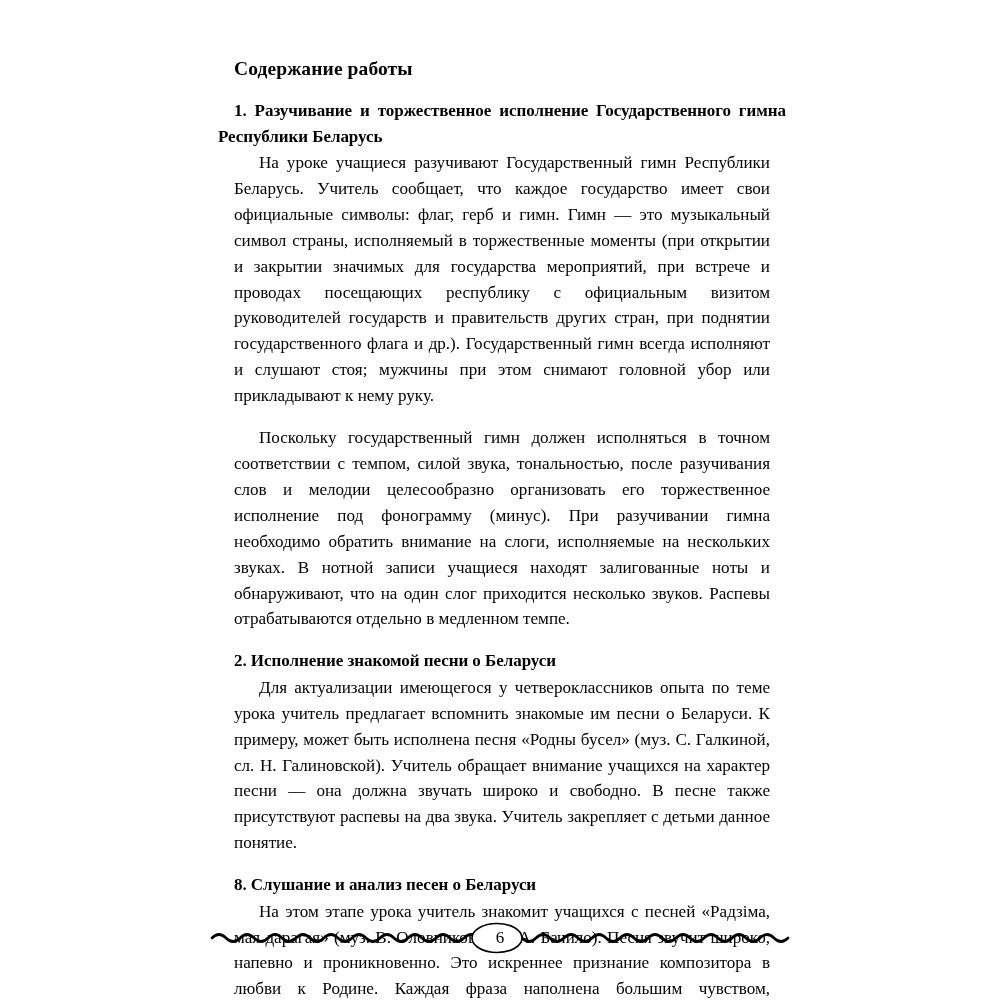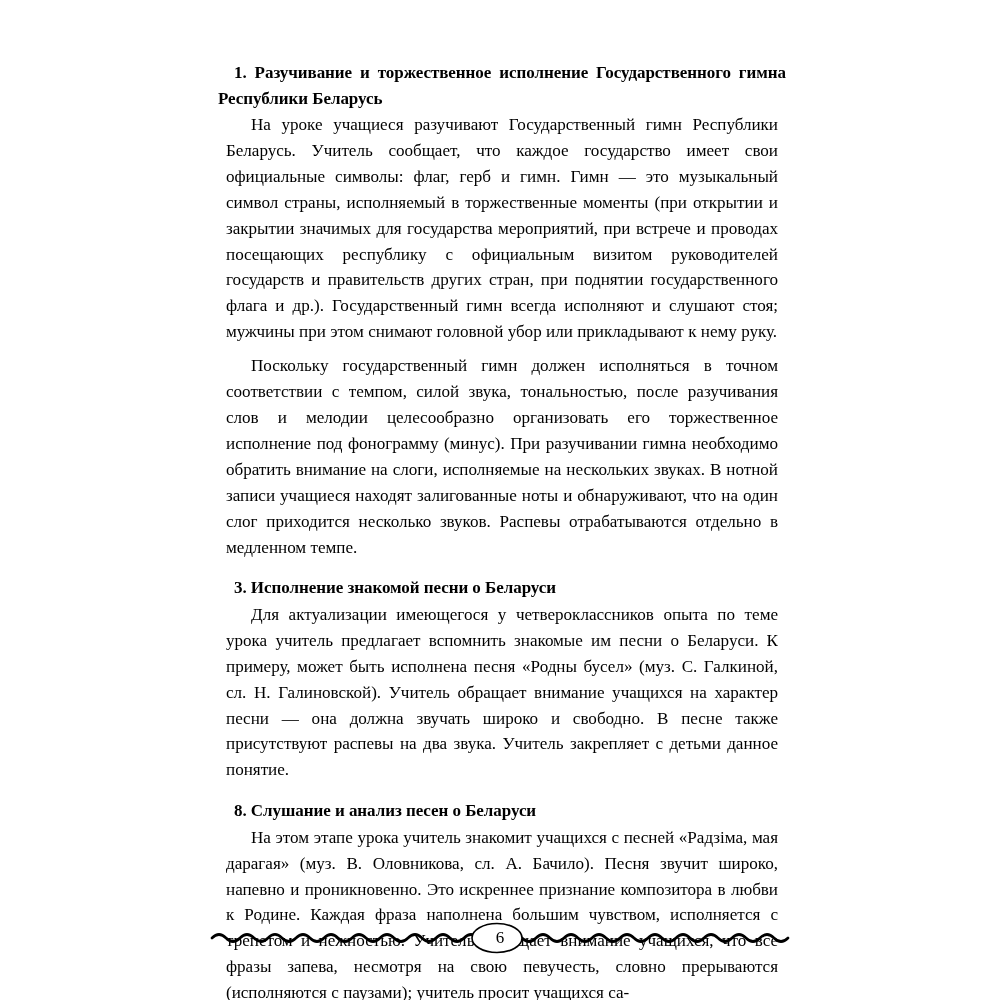--- a/index.html
+++ b/index.html
@@ -51,21 +51,21 @@
     letter-spacing: -0.05px;
   }
 
   .section-heading.first {
     margin-top: 4px;
   }
 
   .body-par {
     font-size: 17.1px;
     line-height: 25.9px;
-    margin: 8px;
+    margin: 16px;
     text-indent: 25px;
     text-align: justify;
     text-align-last: left;
     hyphens: manual;
     letter-spacing: -0.02px;
     word-spacing: 0.1px;
   }
 
   .body-par.after-heading {
     margin-top: 1px;
@@ -93,28 +93,29 @@
     pointer-events: none;
   }
 </style>
 </head>
 <body>
 
 <div class="page">
 
   <div class="text-column">
 
+    <h1 class="doc-title">Содержание работы</h1>
 
     <h2 class="section-heading first">1. Разучивание и торжественное исполнение Государственного гимна Республики Беларусь</h2>
 
     <p class="body-par after-heading">На уроке учащиеся разучивают Государственный гимн Республики Беларусь. Учитель сообщает, что каждое государство имеет свои официальные символы: флаг, герб и гимн. Гимн — это музыкальный символ страны, исполняемый в торжественные моменты (при открытии и закрытии значимых для государства мероприятий, при встрече и проводах посещающих республику с официальным визитом руководителей государств и правительств других стран, при поднятии государственного флага и др.). Государственный гимн всегда исполняют и слушают стоя; мужчины при этом снимают головной убор или прикладывают к нему руку.</p>
 
     <p class="body-par">Поскольку государственный гимн должен исполняться в точном соответствии с темпом, силой звука, тональностью, после разучивания слов и мелодии целесообразно организовать его торжественное исполнение под фонограмму (минус). При разучивании гимна необходимо обратить внимание на слоги, исполняемые на нескольких звуках. В нотной записи учащиеся находят залигованные ноты и обнаруживают, что на один слог приходится несколько звуков. Распевы отрабатываются отдельно в медленном темпе.</p>
 
-    <h2 class="section-heading">3. Исполнение знакомой песни о Беларуси</h2>
+    <h2 class="section-heading">2. Исполнение знакомой песни о Беларуси</h2>
 
     <p class="body-par after-heading">Для актуализации имеющегося у четвероклассников опыта по теме урока учитель предлагает вспомнить знакомые им песни о Беларуси. К примеру, может быть исполнена песня «Родны бусел» (муз. С. Галкиной, сл. Н. Галиновской). Учитель обращает внимание учащихся на характер песни — она должна звучать широко и свободно. В песне также присутствуют распевы на два звука. Учитель закрепляет с детьми данное понятие.</p>
 
     <h2 class="section-heading">8. Слушание и анализ песен о Беларуси</h2>
 
     <p class="body-par after-heading">На этом этапе урока учитель знакомит учащихся с песней «Радзіма, мая дарагая» (муз. В. Оловникова, сл. А. Бачило). Песня звучит широко, напевно и проникновенно. Это искреннее признание композитора в любви к Родине. Каждая фраза наполнена большим чувством, исполняется с трепетом и нежностью. Учитель обращает внимание учащихся, что все фразы запева, несмотря на свою певучесть, словно прерываются (исполняются с паузами); учитель просит учащихся са-</p>
 
   </div>
 
   <svg class="footer-ornament" viewBox="0 0 590 46" width="590" height="46" xmlns="http://www.w3.org/2000/svg">

